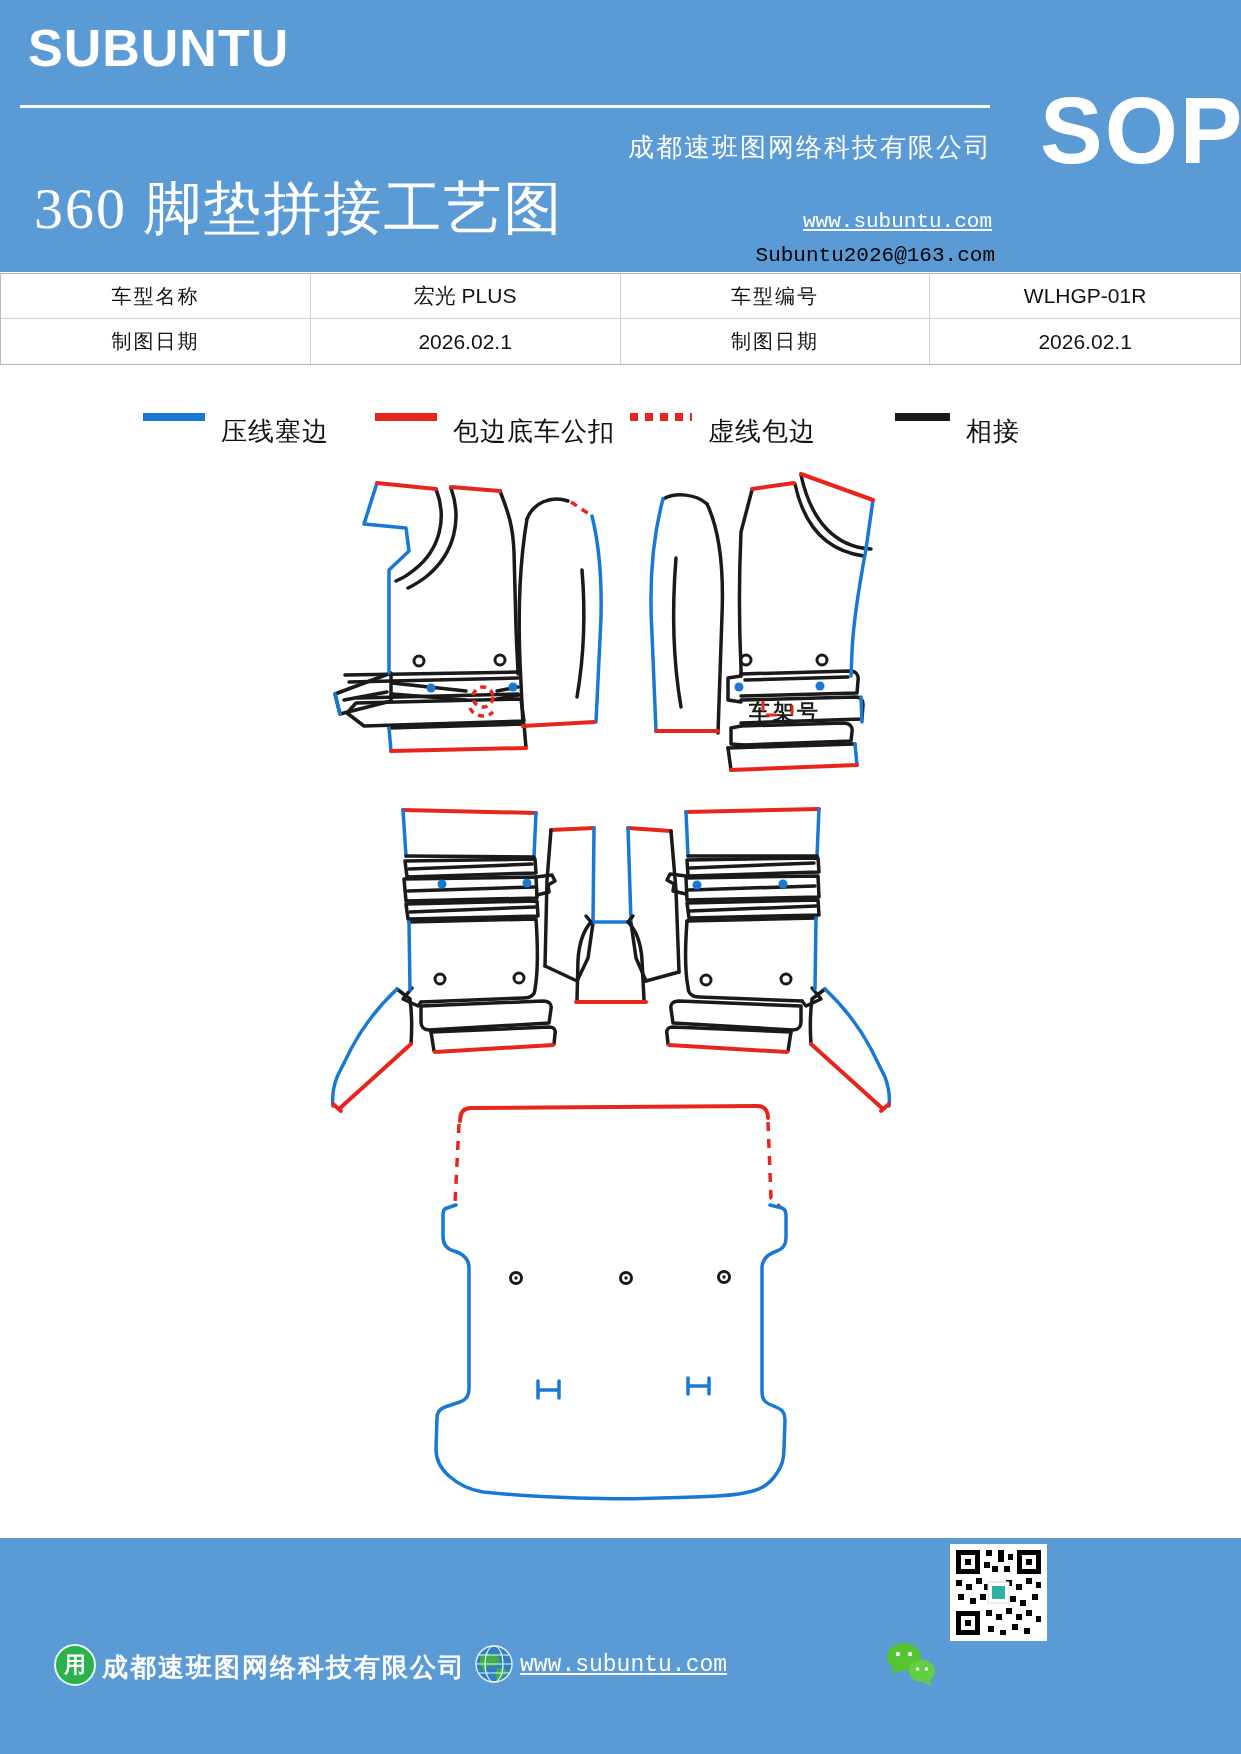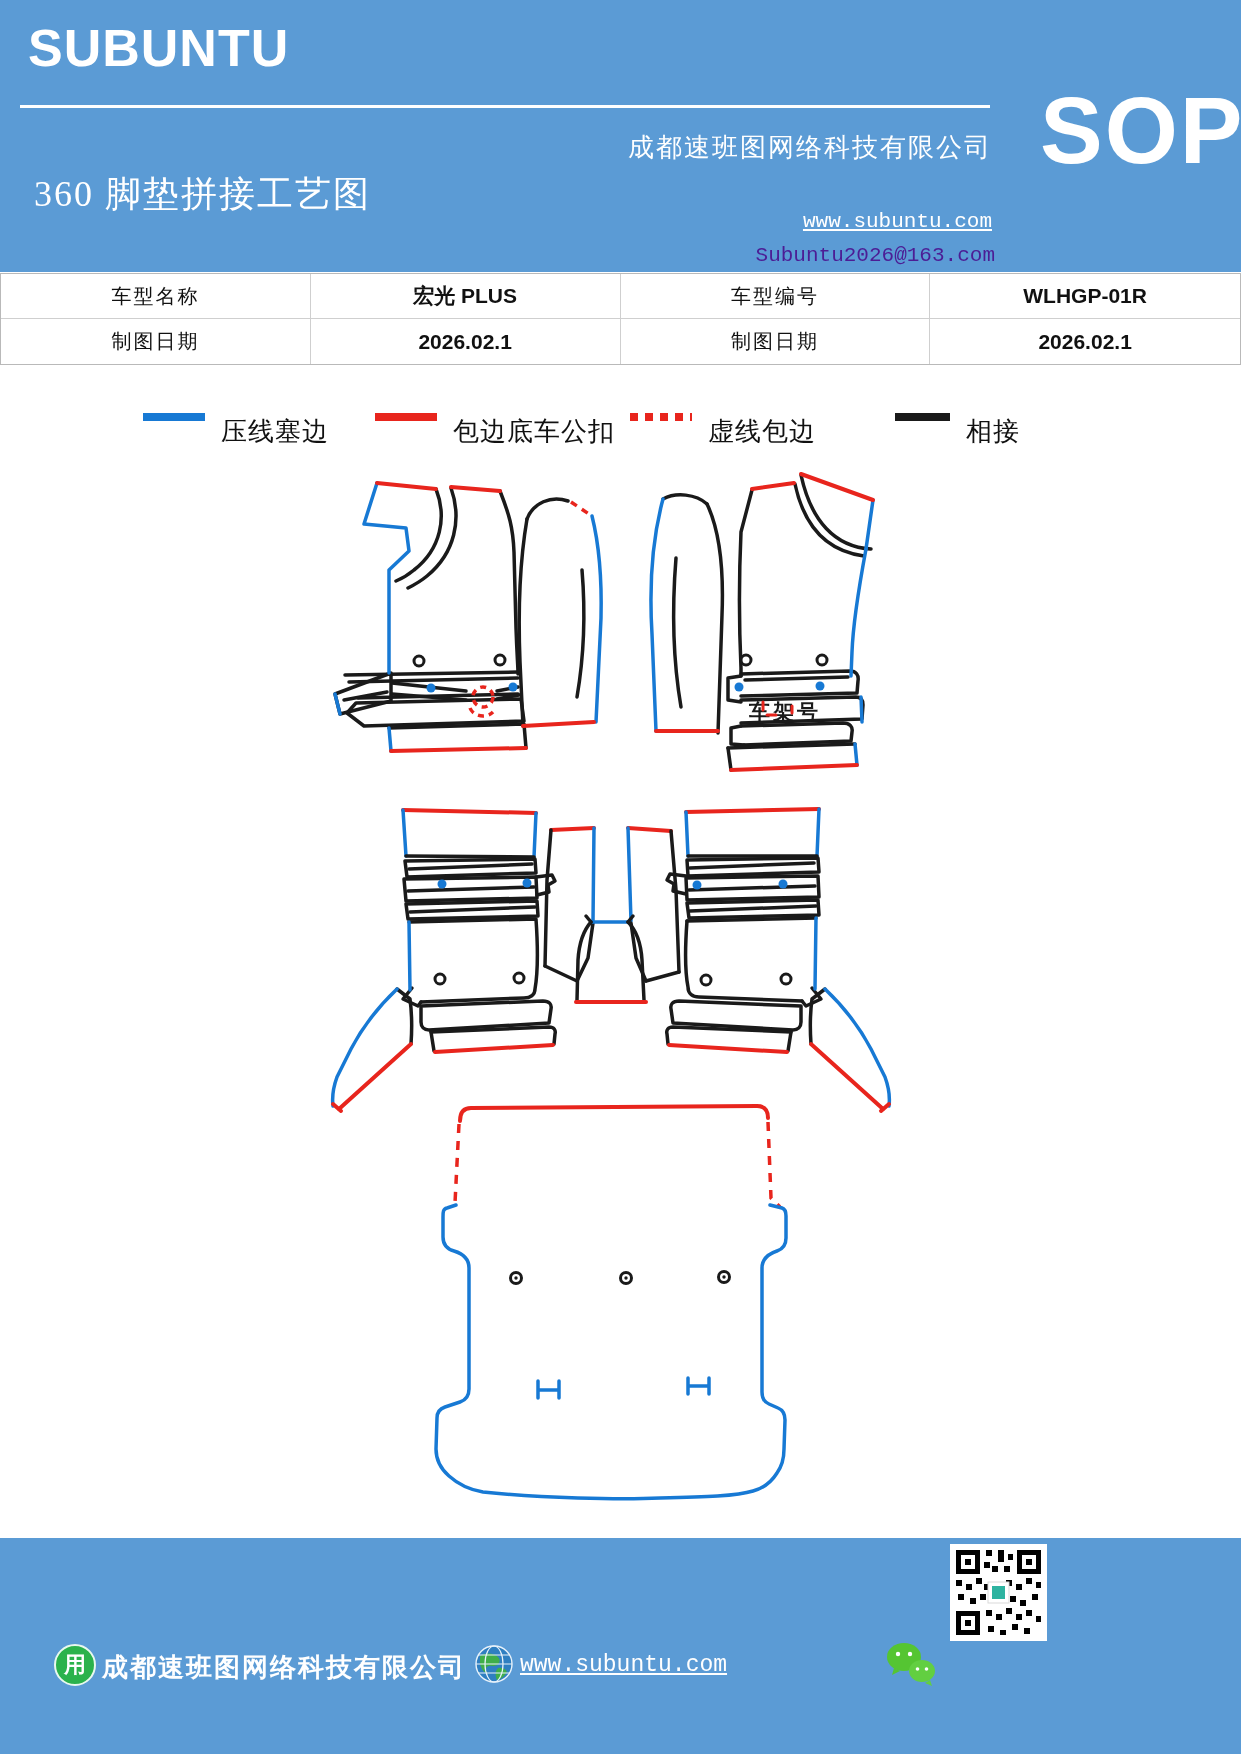--- a/index.html
+++ b/index.html
@@ -3,37 +3,37 @@
 <meta charset="utf-8">
 <style>
   html,body{margin:0;padding:0;background:#888;}
   .page{position:relative;width:1241px;height:1754px;background:#fff;margin:0 auto;overflow:hidden;
         font-family:"Liberation Serif","DejaVu Serif",serif;}
   
   .header{position:absolute;left:0;top:0;width:1241px;height:272px;background:#5b9bd5;color:#fff;}
   .brand{position:absolute;left:28px;top:18px;font-family:"Liberation Sans","DejaVu Sans",sans-serif;
          font-weight:700;font-size:52px;letter-spacing:1px;}
   .hrule{position:absolute;left:20px;top:105px;width:970px;height:3px;background:#fff;}
-  .htitle{position:absolute;left:34px;top:170px;font-size:36px;letter-spacing:2px;}
+  .htitle{position:absolute;left:34px;top:170px;font-size:58px;letter-spacing:2px;}
   .hcompany{position:absolute;right:249px;top:130px;font-size:26px;letter-spacing:2px;}
   .sop{position:absolute;left:1040px;top:84px;font-family:"Liberation Sans","DejaVu Sans",sans-serif;
        font-weight:700;font-size:94px;line-height:1;letter-spacing:2px;}
   .hsite{position:absolute;right:249px;top:210px;font-family:"Liberation Mono","DejaVu Sans Mono",monospace;
          font-size:21px;text-decoration:underline;color:#fff;}
   .hemail{position:absolute;right:246px;top:244px;font-family:"Liberation Mono","DejaVu Sans Mono",monospace;
-          font-size:21px;color:#4c1d95;text-decoration:none;}
+          font-size:21px;color:#000000;text-decoration:none;}
   
   .itable{position:absolute;left:0;top:273px;width:1239px;height:90px;border:1px solid #b9b9b9;
           display:grid;grid-template-columns:1fr 1fr 1fr 1fr;grid-template-rows:45px 45px;background:#fff;}
   .cell{border-right:1px solid #cfcfcf;border-bottom:1px solid #cfcfcf;display:flex;align-items:center;
         justify-content:center;color:#111;}
   .cell:nth-child(4n){border-right:none;}
   .cell:nth-child(n+5){border-bottom:none;text-align:center;}
   .cell.lab{font-size:20px;letter-spacing:2px;}
-  .cell.val{font-family:"Liberation Sans","DejaVu Sans",sans-serif;font-size:21px;font-weight:700;}
+  .cell.val{font-family:"Liberation Sans","DejaVu Sans",sans-serif;font-size:21px;font-weight:400;}
   
   .legend{position:absolute;left:0;top:400px;width:1241px;height:34px;}
   .litem{position:absolute;top:0;height:34px;display:flex;align-items:center;}
   .lswatch{height:8px;display:inline-block;}
   .llabel{font-size:26px;color:#111;margin-left:16px;letter-spacing:1px;white-space:nowrap;margin-top:28px;}
   
   .diagram{position:absolute;left:0;top:440px;width:1241px;height:1070px;}
   .k{fill:none;stroke:#1a1a1a;stroke-width:3.5;stroke-linecap:round;stroke-linejoin:round;}
   .b{fill:none;stroke:#1779d4;stroke-width:3.5;stroke-linecap:round;stroke-linejoin:round;}
   .r{fill:none;stroke:#e8251d;stroke-width:4;stroke-linecap:round;stroke-linejoin:round;}

